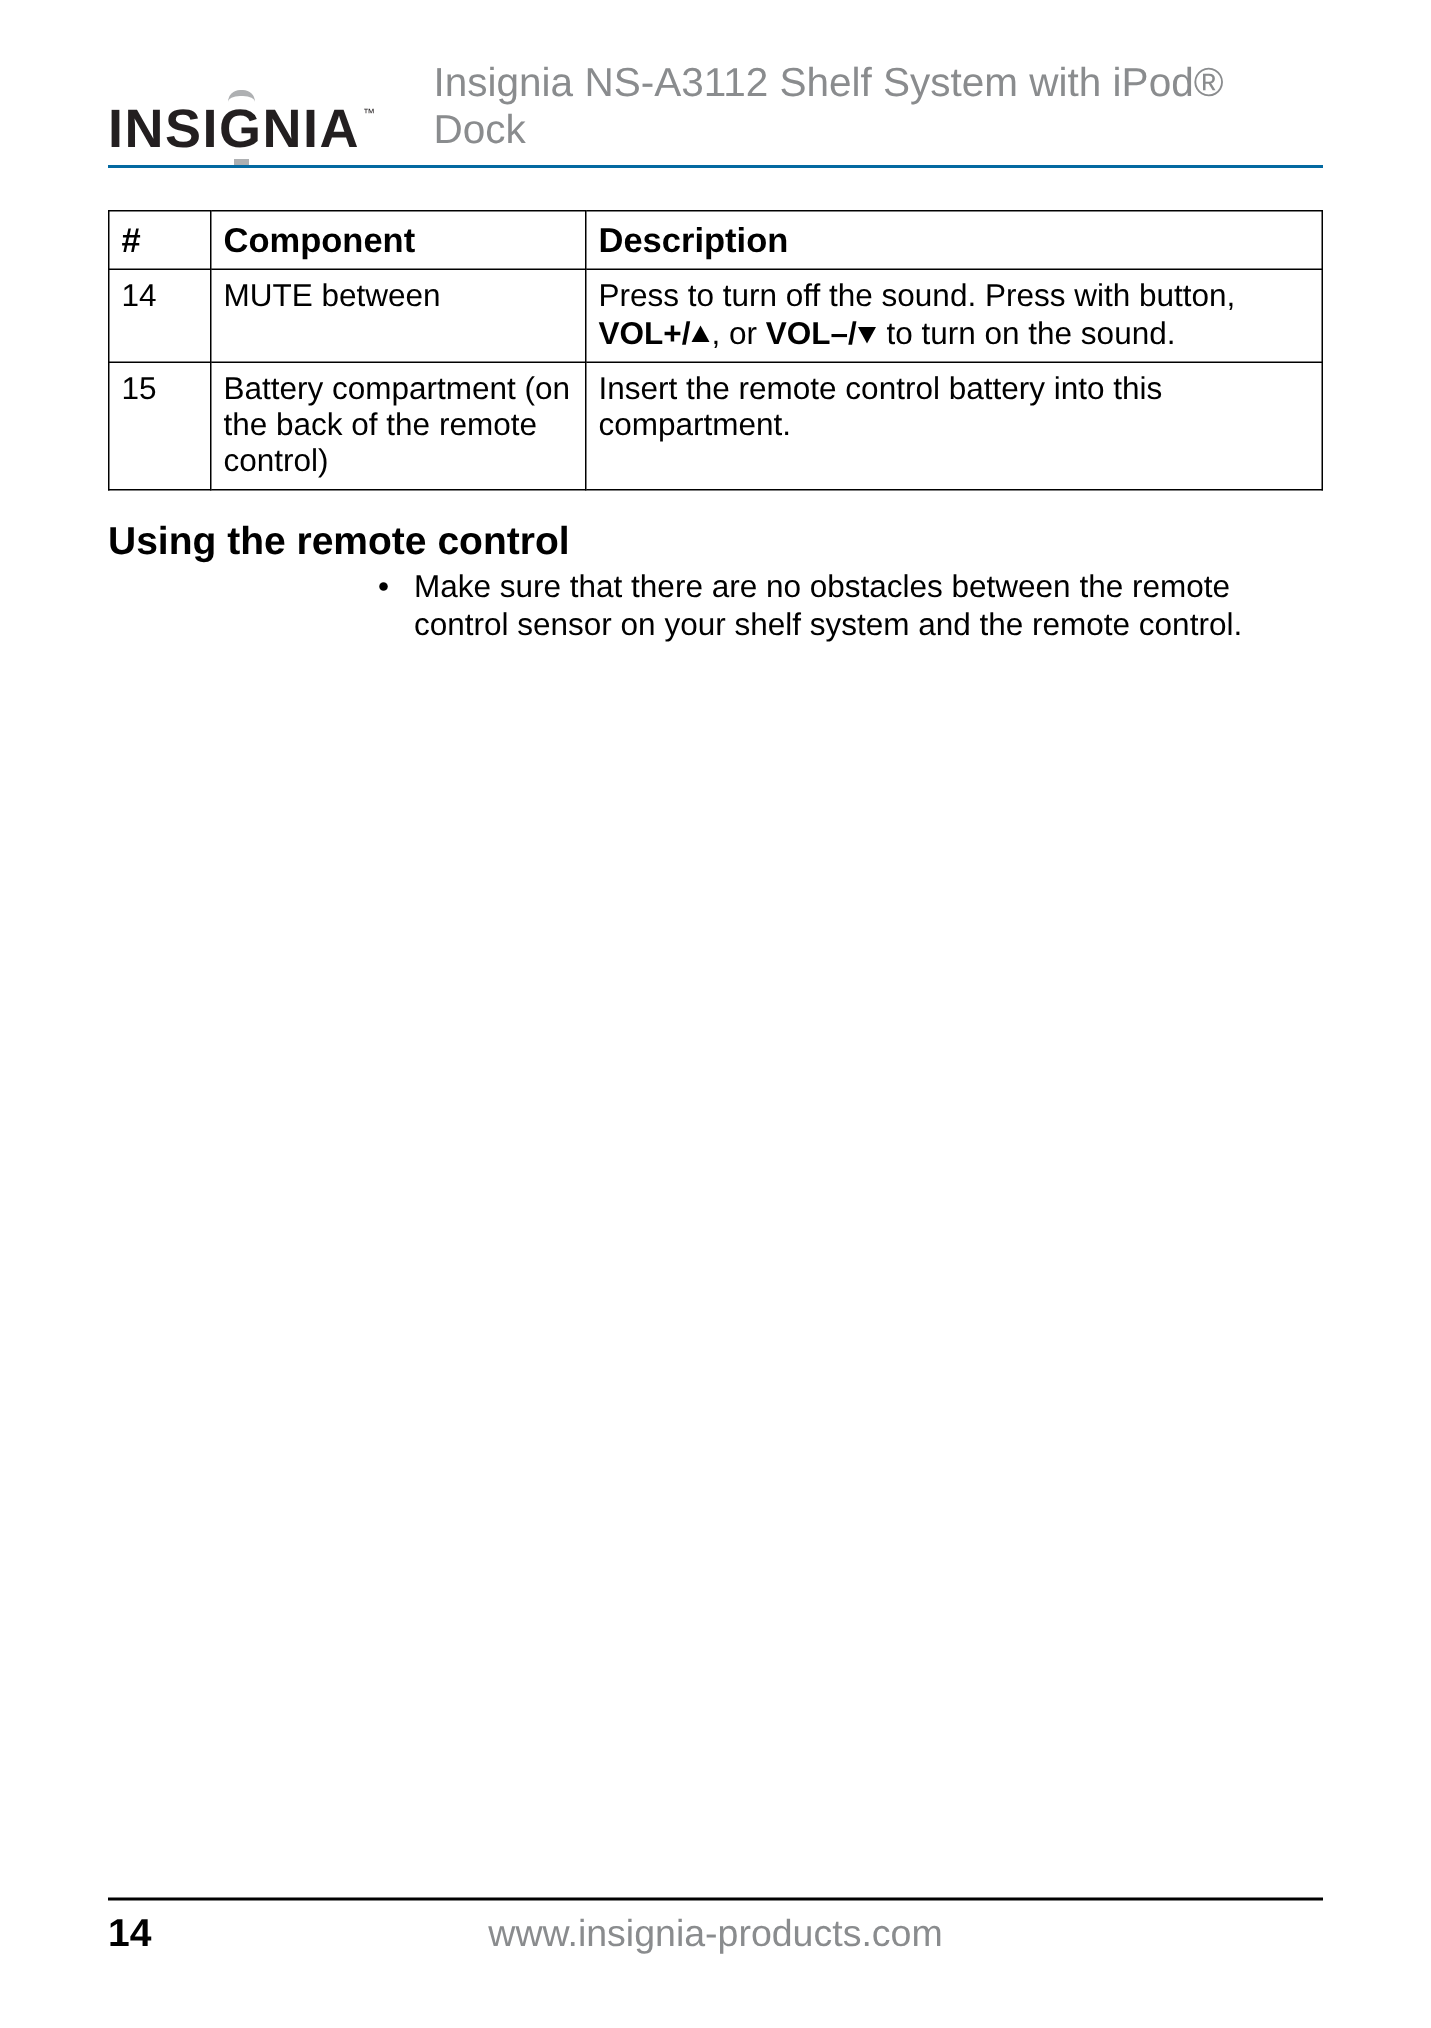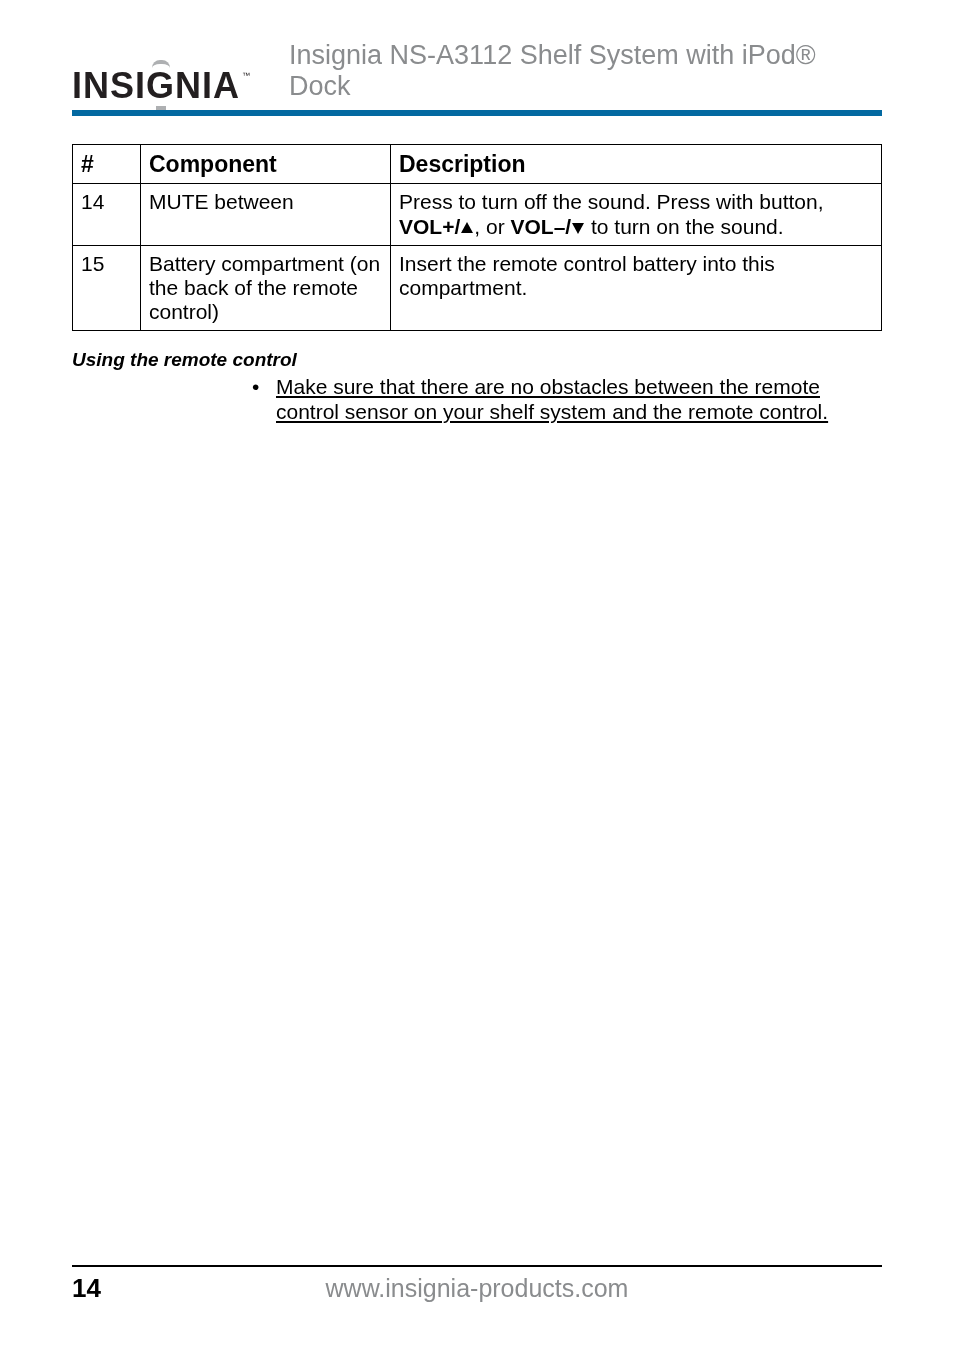--- a/index.html
+++ b/index.html
@@ -13,21 +13,21 @@
     height: 1352px;
     position: relative;
   }
   .page {
     padding: 40px 72px 60px 72px;
   }
   .header-row {
     display: flex;
     align-items: flex-end;
     justify-content: space-between;
-    border-bottom: 6px solid #0369a1;
+    border-bottom: 2px solid #0369a1;
     padding-bottom: 6px;
     margin-bottom: 28px;
     gap: 38px;
   }
   .brand {
     font-family: "Arial Black", Arial, sans-serif;
     font-weight: 900;
     font-size: 36px;
     letter-spacing: 1px;
     color: #231f20;
@@ -88,37 +88,35 @@
     font-family: "Arial Narrow", Arial, sans-serif;
     font-weight: 700;
     font-stretch: condensed;
     font-size: 23px;
   }
   .col-num { width: 68px; font-size: 19px; }
   .col-comp { width: 250px; }
   .row-index { font-size: 19px; }
   .section-heading {
     font-family: Arial, Helvetica, sans-serif;
-    font-style: italic;
     font-weight: 700;
-    font-size: 19px;
+    font-size: 26px;
     margin: 0 0 4px 0;
   }
   ul.notes {
     margin: 0;
     padding-left: 170px;
     list-style: none;
     font-size: 21px;
     line-height: 1.18;
   }
   ul.notes li {
     position: relative;
     padding-left: 34px;
     margin-bottom: 2px;
-    text-decoration: underline;
   }
   ul.notes li::before {
     content: "•";
     position: absolute;
     left: 10px;
     top: 0;
     font-size: 21px;
   }
   .footer {
     position: absolute;

